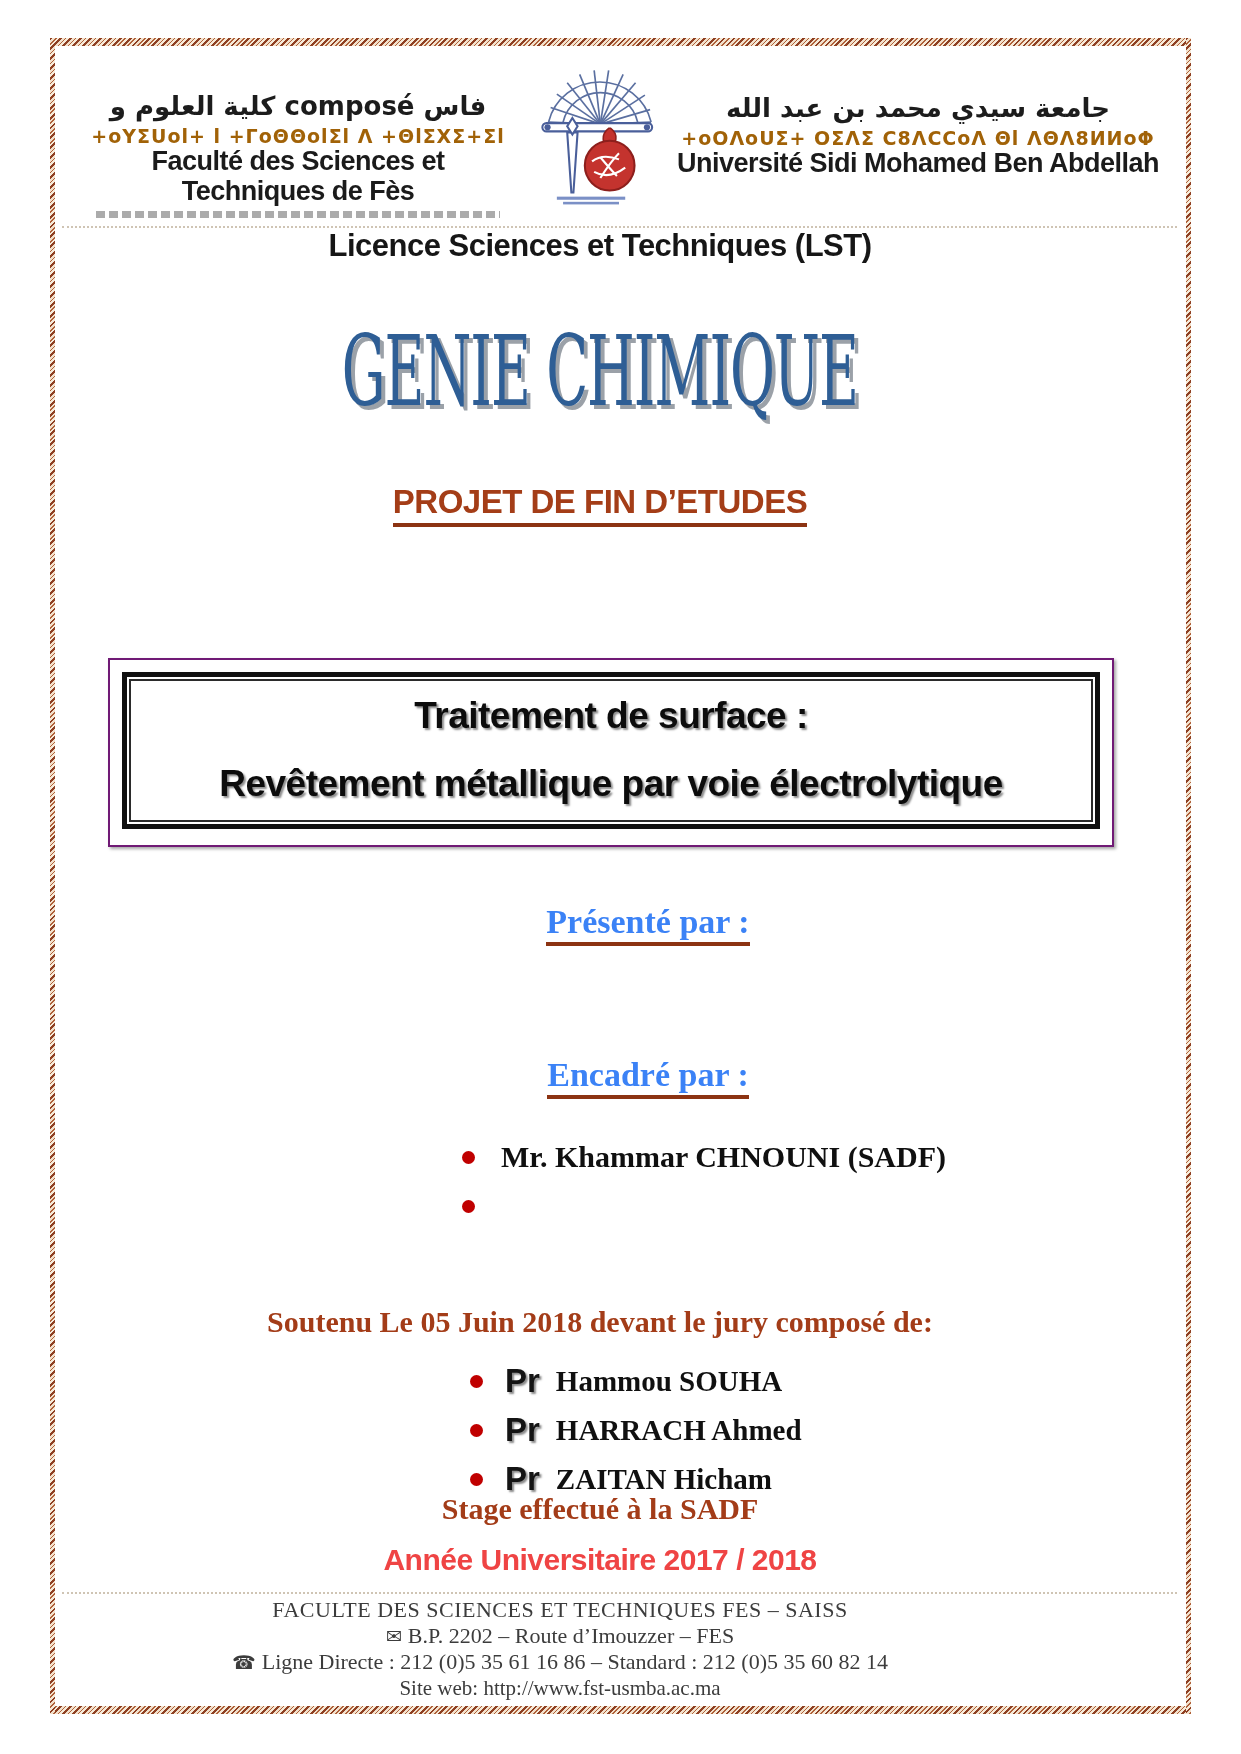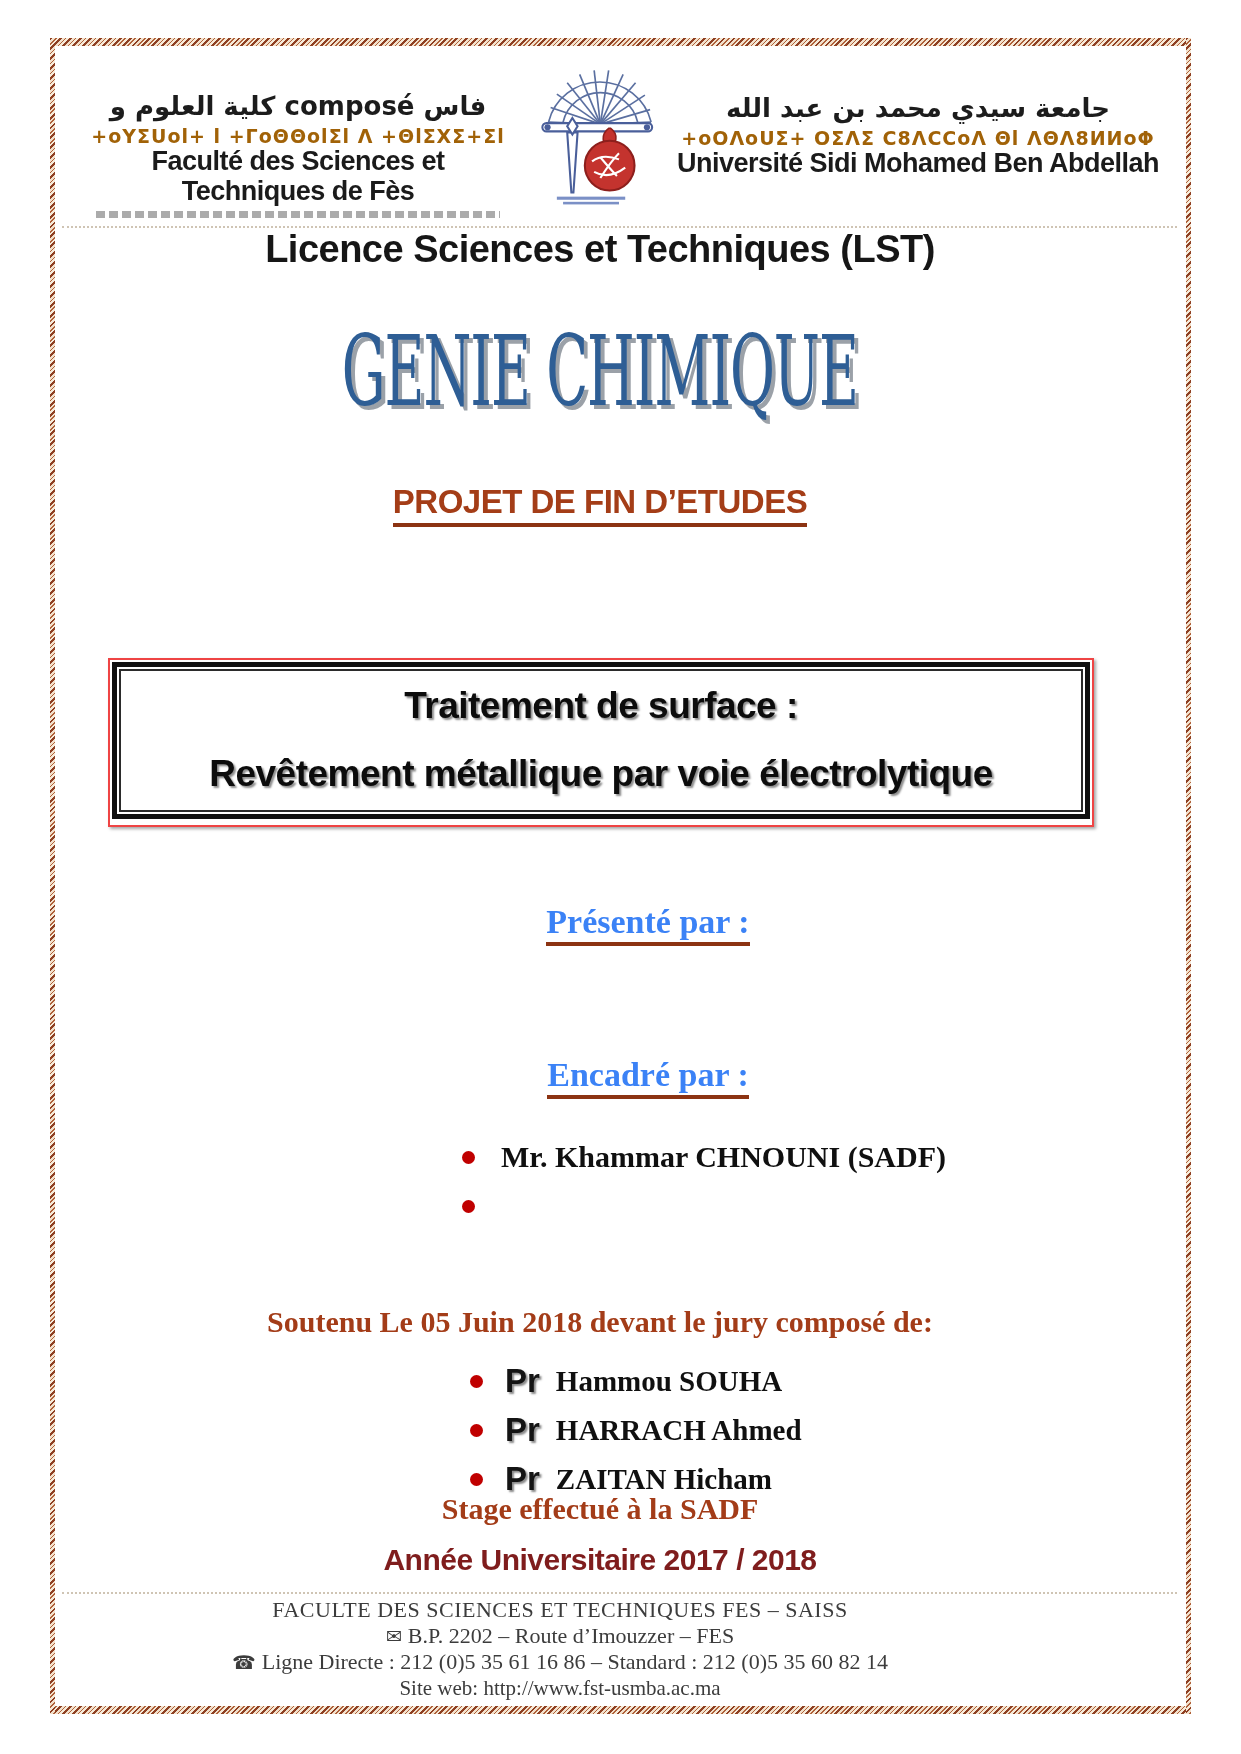--- a/index.html
+++ b/index.html
@@ -29,35 +29,35 @@
   .logo-wrap{width:140px;margin:0 2px;text-align:center;}
 
   
   .dotted-sep{position:absolute;left:62px;width:1115px;border-top:2px dotted #cfc4b4;}
   .sep-header{top:226px;}
   .sep-footer{top:1592px;}
 
   
   .center-line{position:absolute;left:0;width:1200px;text-align:center;}
 
-  .program{top:228px;font-family:"Liberation Sans", sans-serif;font-weight:700;font-size:38px;
+  .program{top:228px;font-family:"Liberation Sans", sans-serif;font-weight:700;font-size:31px;
            color:#161616;letter-spacing:-0.5px;}
 
   .genie{top:320px;}
   .genie span{display:inline-block;font-family:"DejaVu Serif", serif;font-weight:400;
       font-size:98px;line-height:1.05;color:#2e5e95;transform:scaleX(0.56);transform-origin:center;
       letter-spacing:-2px;text-shadow:7px 4px 0 rgba(130,137,146,0.8);white-space:nowrap;}
 
   .doc-type{top:483px;font-family:"Liberation Sans", sans-serif;font-weight:700;font-size:33px;
       color:#a43d17;letter-spacing:-0.5px;}
   .doc-type span{border-bottom:4px solid #8c3312;padding-bottom:3px;}
 
   
   .title-box{position:absolute;top:658px;left:108px;width:978px;height:161px;
-      border:2px solid #ef4444;padding:2px;background:#fff;box-shadow:2px 2px 3px rgba(0,0,0,0.35);}
+      border:2px solid #701a75;padding:12px;background:#fff;box-shadow:2px 2px 3px rgba(0,0,0,0.35);}
   .title-box-mid{border:5px solid #101010;padding:2px;height:143px;}
   .title-box-inner{border:2px solid #2b2b2b;height:139px;text-align:center;}
   .title-line{font-family:"Liberation Sans", sans-serif;font-weight:700;color:#0c0c0c;
       font-size:37px;letter-spacing:-0.5px;text-shadow:2px 2px 2px rgba(0,0,0,0.45);}
   .title-line.l1{margin-top:14px;}
   .title-line.l2{margin-top:26px;}
 
   .serif-heading{font-weight:bold;font-size:34px;color:#3b82f6;margin-left:48px;}
   .serif-heading span{border-bottom:4px solid #8c3312;padding-bottom:2px;}
   .presente{top:903px;}
@@ -74,21 +74,21 @@
 
   .jury-list{position:absolute;left:470px;top:1362px;}
   .jury-item{display:flex;align-items:center;margin-bottom:11px;white-space:nowrap;}
   .jury-item .dot{margin-right:22px;}
   .jury-title{font-family:"Liberation Sans", sans-serif;font-weight:700;font-size:33px;color:#141414;
       text-shadow:2px 2px 2px rgba(40,40,40,0.55);margin-right:16px;}
   .jury-name{font-weight:bold;font-size:29px;color:#101010;}
 
   .stage{top:1492px;font-weight:bold;font-size:30px;color:#a33c18;}
   .annee{top:1543px;font-family:"Liberation Sans", sans-serif;font-weight:700;font-size:30px;
-         color:#7f1d1d;letter-spacing:-0.5px;}
+         color:#ef4444;letter-spacing:-0.5px;}
 
   .footer{position:absolute;top:1597px;left:0;width:1120px;text-align:center;color:#3c3c3c;line-height:26px;}
   .footer .f1{font-size:22px;letter-spacing:0.5px;}
   .footer .f2,.footer .f3{font-size:22px;}
   .footer .f4{font-size:21px;}
   .glyph{font-family:"DejaVu Sans", sans-serif;font-size:19px;margin-right:6px;}
   .site-link{color:#3c3c3c;text-decoration:none;}
 </style>
 </head>
 <body>

